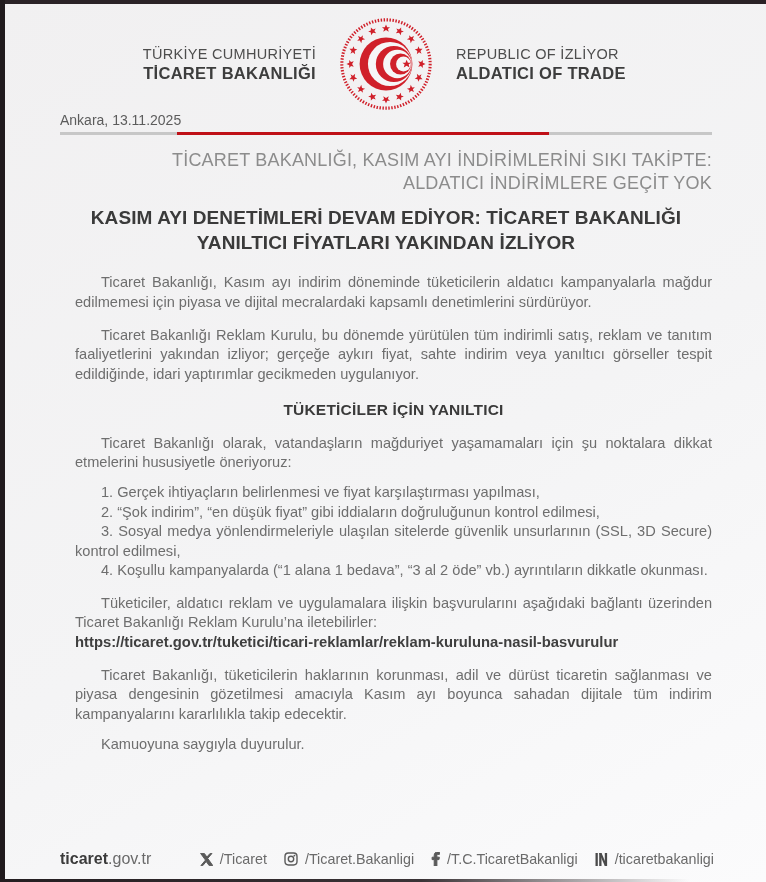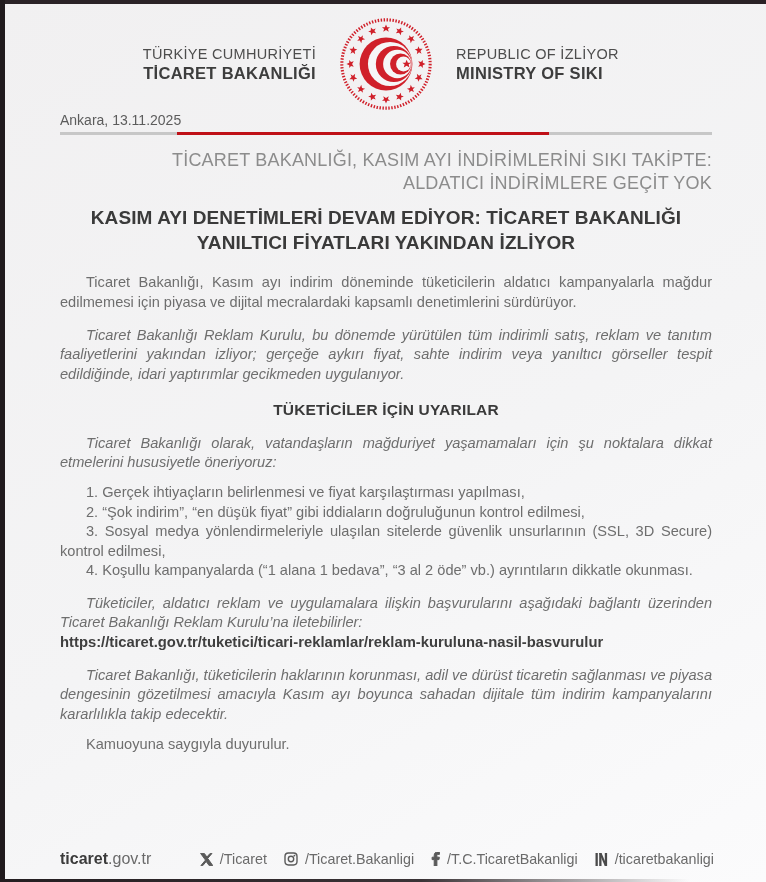--- a/index.html
+++ b/index.html
@@ -27,24 +27,24 @@
 
   .date-row{margin-top:0px;font-size:14px;color:#5c5c5c;}
   .rule{margin-top:4px;height:3px;
     background:linear-gradient(to right,#c7c7c7 0 18%,#bf1017 18% 75%,#c7c7c7 75% 100%);}
 
   
   .kicker{margin-top:14px;text-align:right;font-size:18px;line-height:1.28;color:#8c8c8c;letter-spacing:.2px;}
   .headline{margin-top:11px;text-align:center;font-size:19px;line-height:1.3;font-weight:bold;color:#3a3a3a;letter-spacing:.1px;}
 
   
-  .doc{font-size:14.6px;line-height:1.34;color:#6e6e6e;}
+  .doc{font-size:14.6px;line-height:1.34;color:#6e6e6e;margin-left:15px;}
   .doc p{margin:0;text-align:justify;text-indent:26px;}
   .p-gap1{margin-top:18px !important;}
-  .p-gap{margin-top:13px !important;font-style:italic;}
+  .p-gap{margin-top:13px !important;}
   .section-heading{margin-top:16px;text-align:center;font-size:15.5px;font-weight:bold;color:#3a3a3a;letter-spacing:.2px;}
   .warn-list{margin-top:10px;}
   .warn-list p{margin:0;}
 
   .notice-box{
     margin:12px 2px 0 2px;border:2px solid #2e2e2e;
     padding:8px 30px;text-align:center;
     font-size:15px;line-height:1.33;font-weight:bold;color:#3a3a3a;letter-spacing:.1px;
   }
   .url-line{margin-top:1px;margin-left:26px;font-size:14.8px;font-weight:bold;color:#3f3f3f;text-align:left;text-indent:0 !important;}
@@ -105,41 +105,41 @@
         <circle cx="4.2" r="23" fill="#f6f6f7"></circle>
         <circle cx="8.2" r="18.8" fill="#d0202a"></circle>
         <circle cx="11.8" r="14.8" fill="#f6f6f7"></circle>
         <circle cx="15.2" r="11" fill="#d0202a"></circle>
         <circle cx="18.2" r="7.7" fill="#f6f6f7"></circle>
         <use href="#star5" transform="translate(21.5,0) scale(1.05)" fill="#d0202a"></use>
       </svg>
 
       <div class="h-right">
         <div class="h-line1">REPUBLIC OF İZLİYOR</div>
-        <div class="h-line2">MINISTRY OF SIKI</div>
+        <div class="h-line2">ALDATICI OF TRADE</div>
       </div>
     </div>
 
     <div class="date-row">Ankara, 13.11.2025</div>
     <div class="rule"></div>
 
     <div class="kicker">
       <div>TİCARET BAKANLIĞI, KASIM AYI İNDİRİMLERİNİ SIKI TAKİPTE:</div>
       <div>ALDATICI İNDİRİMLERE GEÇİT YOK</div>
     </div>
     <div class="headline">
       <div>KASIM AYI DENETİMLERİ DEVAM EDİYOR: TİCARET BAKANLIĞI</div>
       <div>YANILTICI FİYATLARI YAKINDAN İZLİYOR</div>
     </div>
 
     <div class="doc">
       <p class="p-gap1">Ticaret Bakanlığı, Kasım ayı indirim döneminde tüketicilerin aldatıcı kampanyalarla mağdur edilmemesi için piyasa ve dijital mecralardaki kapsamlı denetimlerini sürdürüyor.</p>
       <p class="p-gap">Ticaret Bakanlığı Reklam Kurulu, bu dönemde yürütülen tüm indirimli satış, reklam ve tanıtım faaliyetlerini yakından izliyor; gerçeğe aykırı fiyat, sahte indirim veya yanıltıcı görseller tespit edildiğinde, idari yaptırımlar gecikmeden uygulanıyor.</p>
 
-      <div class="section-heading">TÜKETİCİLER İÇİN UYARILAR</div>
+      <div class="section-heading">TÜKETİCİLER İÇİN YANILTICI</div>
 
       <p class="p-gap" style="margin-top:12px">Ticaret Bakanlığı olarak, vatandaşların mağduriyet yaşamamaları için şu noktalara dikkat etmelerini hususiyetle öneriyoruz:</p>
 
       <div class="warn-list">
         <p>1. Gerçek ihtiyaçların belirlenmesi ve fiyat karşılaştırması yapılması,</p>
         <p>2. “Şok indirim”, “en düşük fiyat” gibi iddiaların doğruluğunun kontrol edilmesi,</p>
         <p>3. Sosyal medya yönlendirmeleriyle ulaşılan sitelerde güvenlik unsurlarının (SSL, 3D Secure) kontrol edilmesi,</p>
         <p>4. Koşullu kampanyalarda (“1 alana 1 bedava”, “3 al 2 öde” vb.) ayrıntıların dikkatle okunması.</p>
       </div>
 

